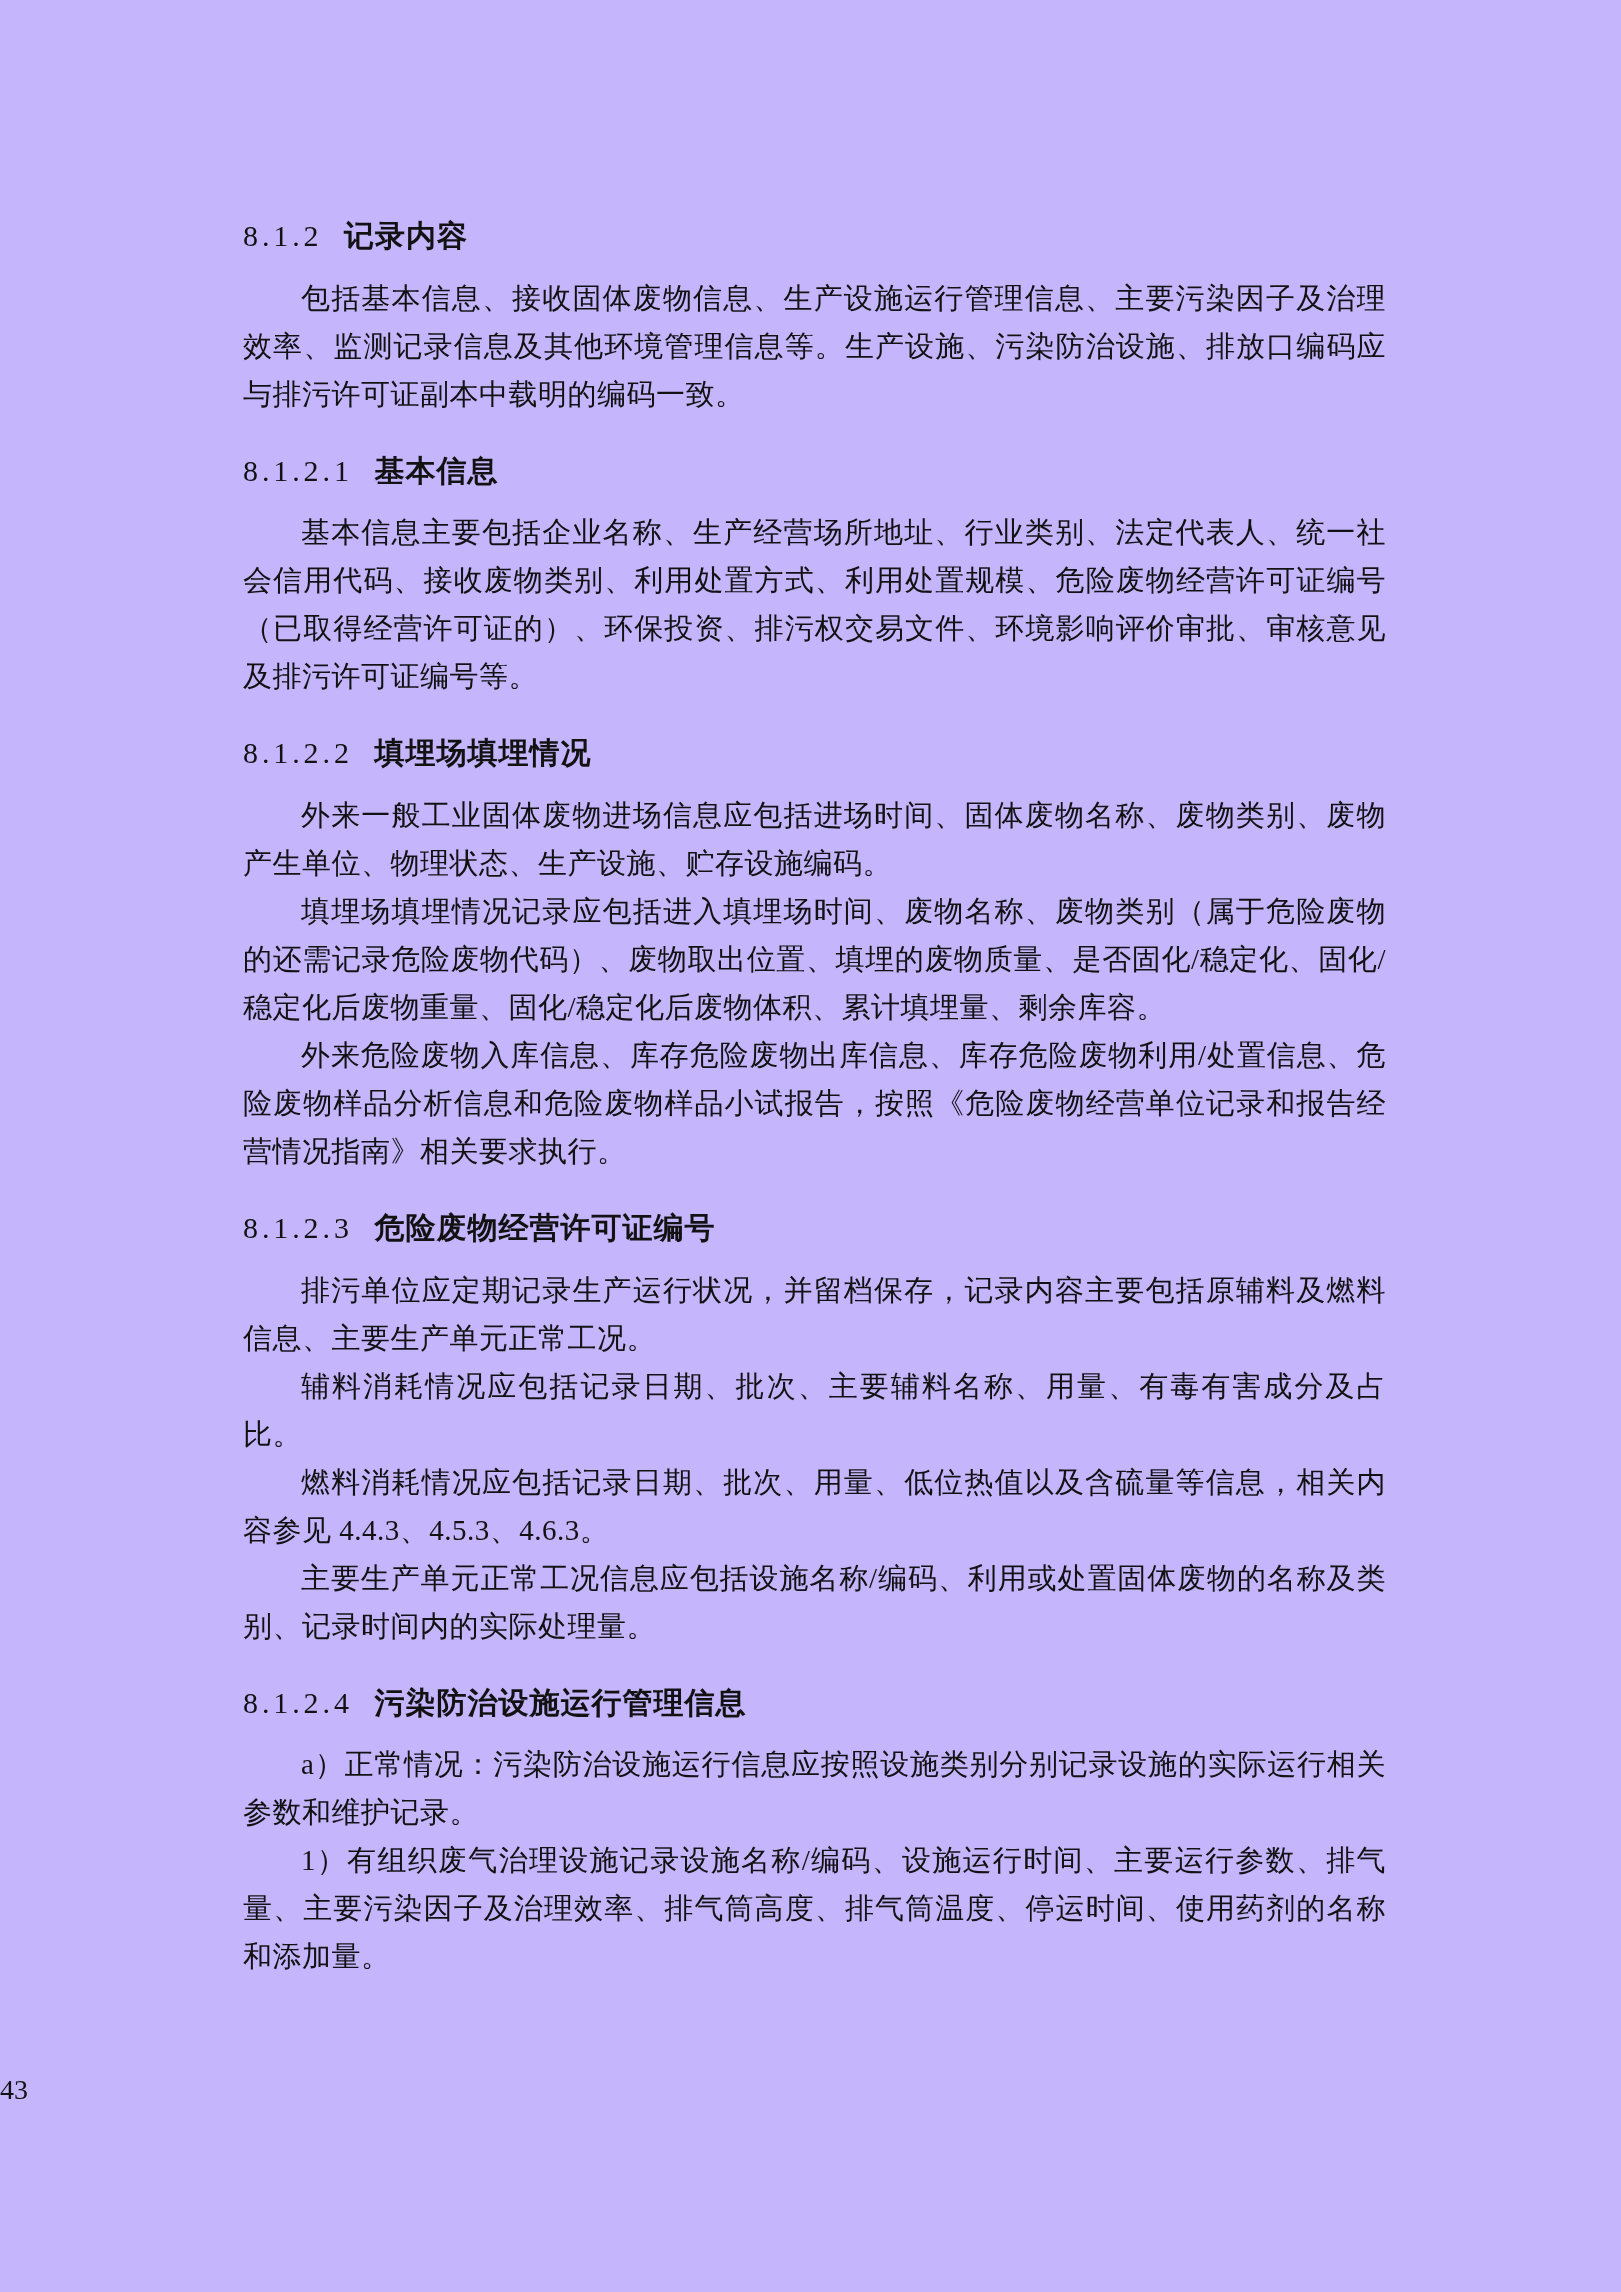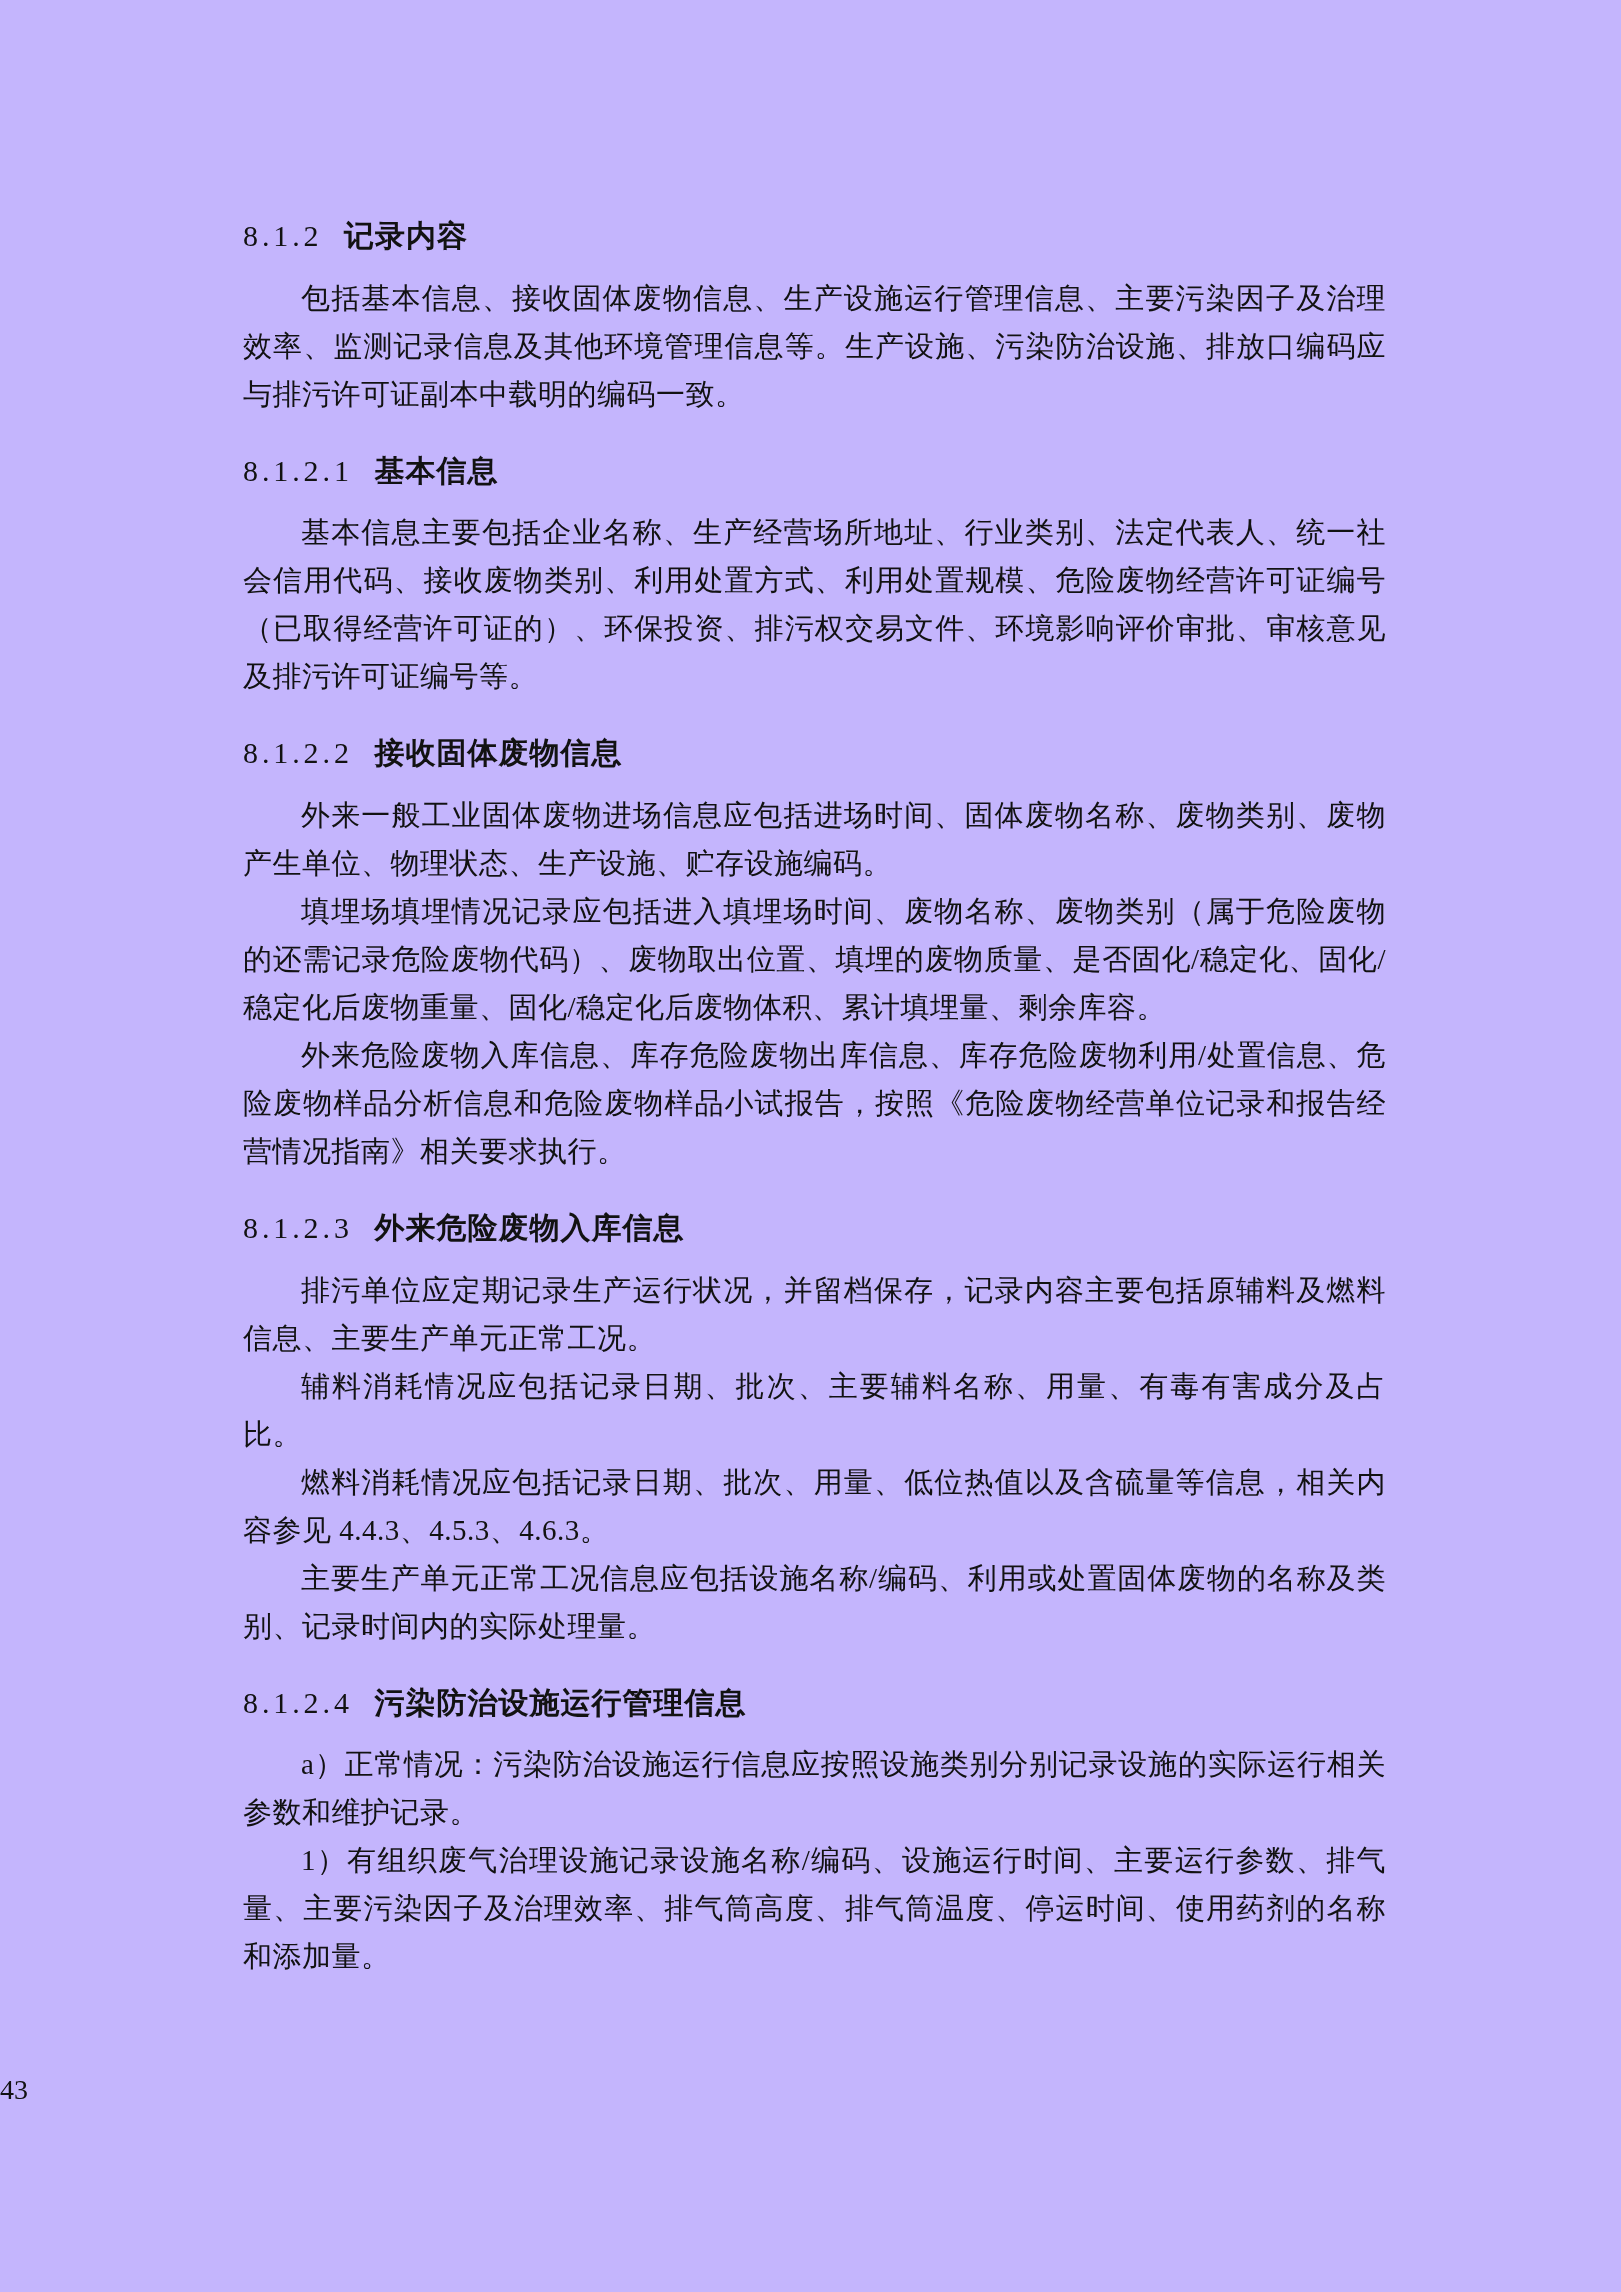--- a/index.html
+++ b/index.html
@@ -78,30 +78,30 @@
 
     <div class="section">
       <h2 class="section-heading">
         <span class="heading-number">8.1.2.1</span><span class="heading-title">基本信息</span>
       </h2>
       <p class="para">基本信息主要包括企业名称、生产经营场所地址、行业类别、法定代表人、统一社会信用代码、接收废物类别、利用处置方式、利用处置规模、危险废物经营许可证编号（已取得经营许可证的）、环保投资、排污权交易文件、环境影响评价审批、审核意见及排污许可证编号等。</p>
     </div>
 
     <div class="section">
       <h2 class="section-heading">
-        <span class="heading-number">8.1.2.2</span><span class="heading-title">接收固体废物信息</span>
+        <span class="heading-number">8.1.2.2</span><span class="heading-title">填埋场填埋情况</span>
       </h2>
       <p class="para">外来一般工业固体废物进场信息应包括进场时间、固体废物名称、废物类别、废物产生单位、物理状态、生产设施、贮存设施编码。</p>
       <p class="para">填埋场填埋情况记录应包括进入填埋场时间、废物名称、废物类别（属于危险废物的还需记录危险废物代码）、废物取出位置、填埋的废物质量、是否固化/稳定化、固化/稳定化后废物重量、固化/稳定化后废物体积、累计填埋量、剩余库容。</p>
       <p class="para">外来危险废物入库信息、库存危险废物出库信息、库存危险废物利用/处置信息、危险废物样品分析信息和危险废物样品小试报告，按照《危险废物经营单位记录和报告经营情况指南》相关要求执行。</p>
     </div>
 
     <div class="section">
       <h2 class="section-heading">
-        <span class="heading-number">8.1.2.3</span><span class="heading-title">外来危险废物入库信息</span>
+        <span class="heading-number">8.1.2.3</span><span class="heading-title">危险废物经营许可证编号</span>
       </h2>
       <p class="para">排污单位应定期记录生产运行状况，并留档保存，记录内容主要包括原辅料及燃料信息、主要生产单元正常工况。</p>
       <p class="para">辅料消耗情况应包括记录日期、批次、主要辅料名称、用量、有毒有害成分及占比。</p>
       <p class="para">燃料消耗情况应包括记录日期、批次、用量、低位热值以及含硫量等信息，相关内容参见 4.4.3、4.5.3、4.6.3。</p>
       <p class="para">主要生产单元正常工况信息应包括设施名称/编码、利用或处置固体废物的名称及类别、记录时间内的实际处理量。</p>
     </div>
 
     <div class="section">
       <h2 class="section-heading">
         <span class="heading-number">8.1.2.4</span><span class="heading-title">污染防治设施运行管理信息</span>

